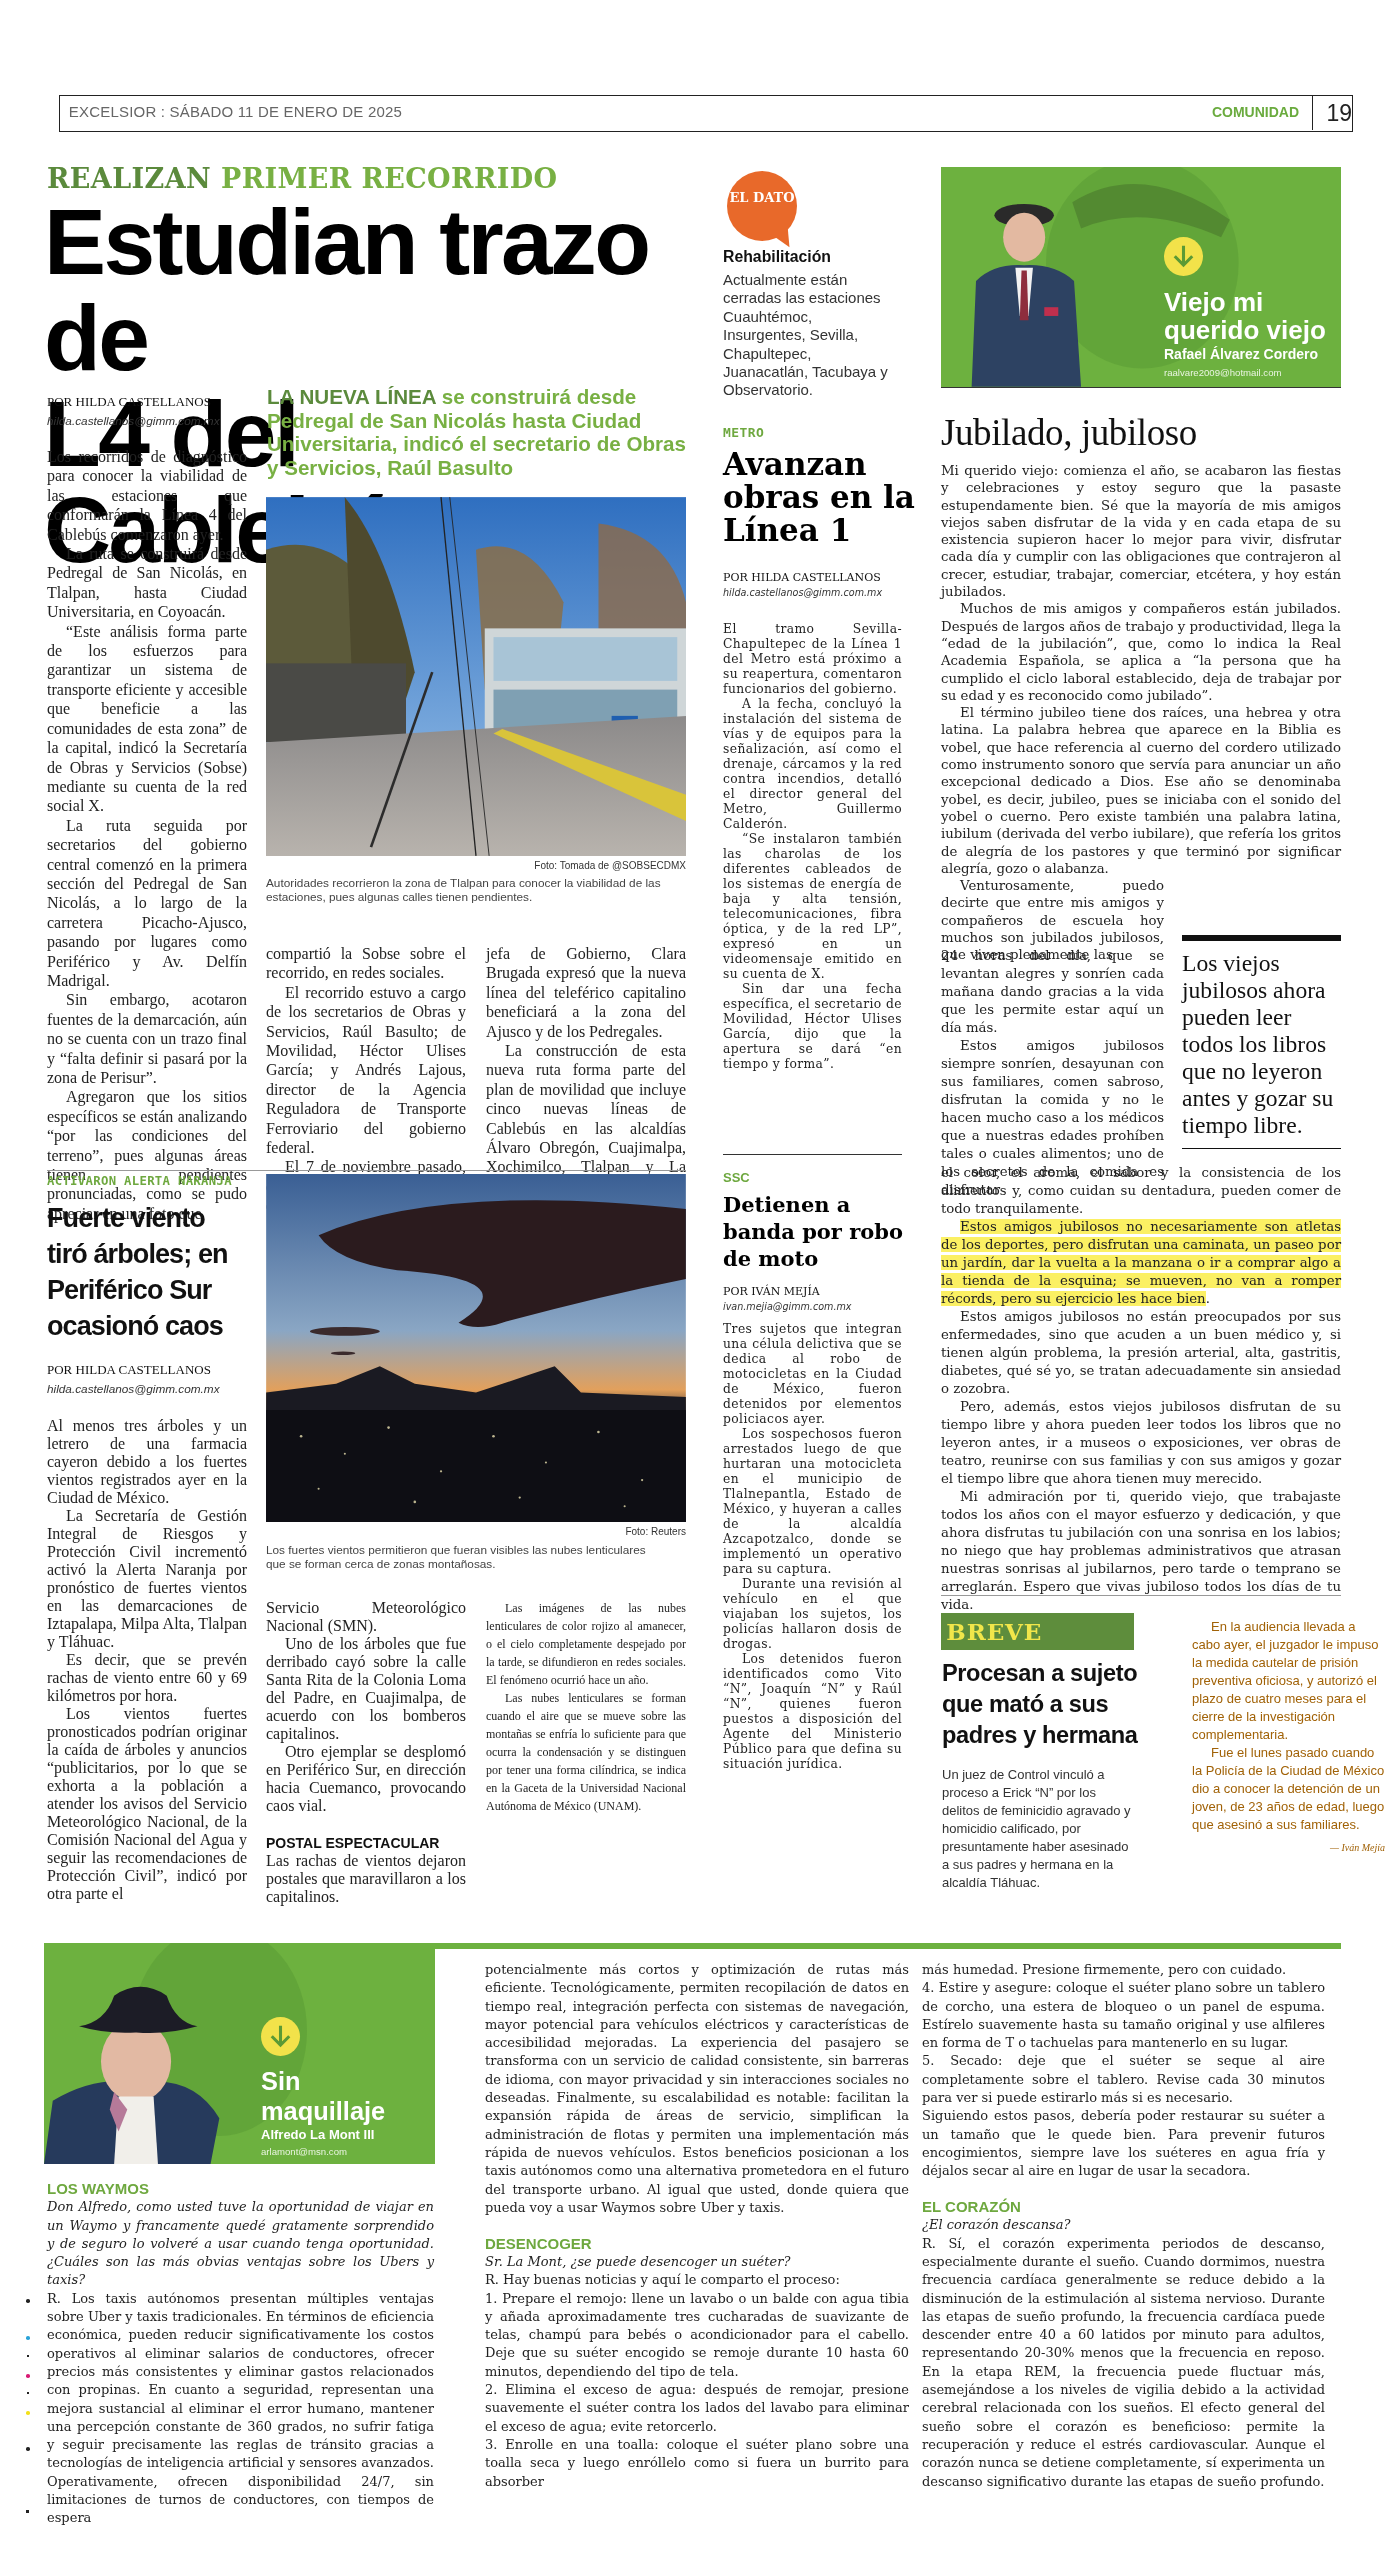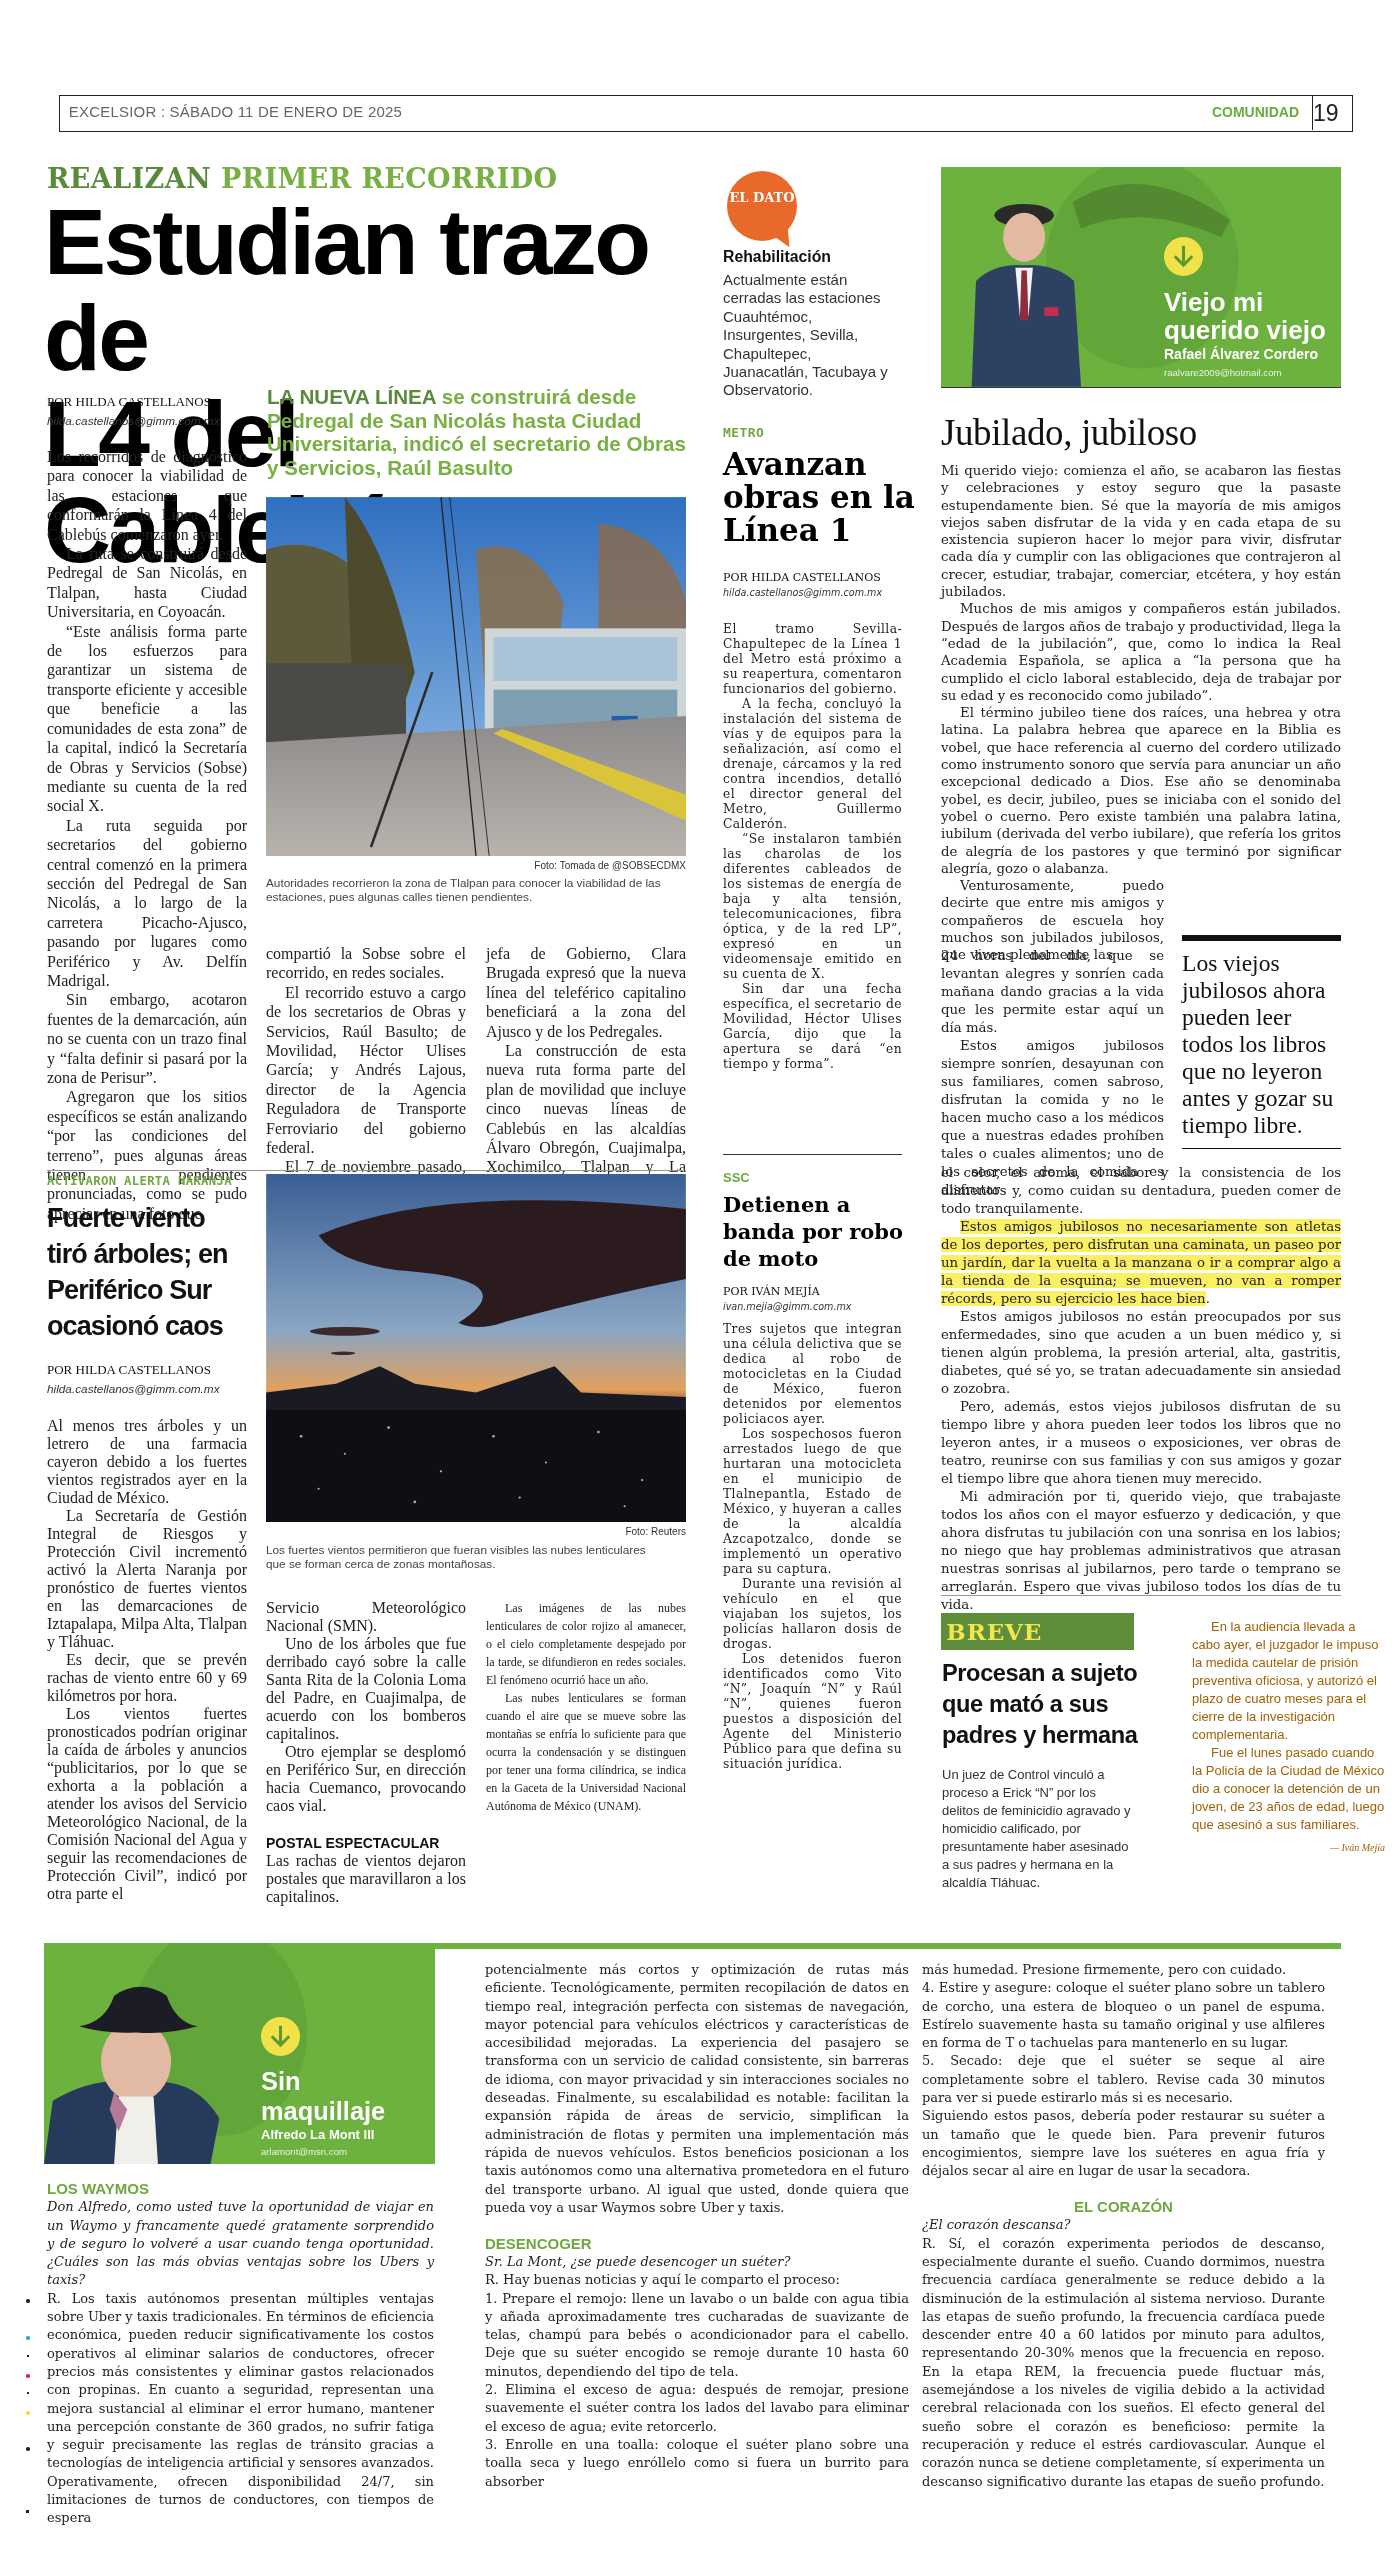--- a/index.html
+++ b/index.html
@@ -11,21 +11,21 @@
   .mono { font-family: "DejaVu Sans Mono", monospace; }
   .dserif { font-family: "DejaVu Serif", serif; }
   .dsans { font-family: "DejaVu Sans", sans-serif; }
   p { text-align: justify; hyphens: auto; }
   .indent { text-indent: 19px; }
 
   
   .header { left: 47px; top: 95px; width: 1294px; height: 37px; border: 1.3px solid #222; margin-left: 12px; }
   .header .date { position: absolute; left: 8.8px; top: 7px; font-size: 15px; color: #666; letter-spacing: 0.2px; }
   .header .section { position: absolute; right: 53px; top: 7.9px; font-size: 14px; color: #6aab3e; font-weight: 600; }
-  .header .pageno { position: absolute; right: 0; top: 0; width: 40px; height: 34px; border-left: 1.3px solid #222; font-size: 23px; text-align: left; line-height: 34px; color: #222; }
+  .header .pageno { position: absolute; right: 0; top: 0; width: 40px; height: 34px; border-left: 1.3px solid #222; font-size: 23px; text-align: right; line-height: 34px; color: #222; }
 
   
   .kicker { left: 47px; top: 163px; font-size: 27px; font-weight: bold; letter-spacing: 0.4px; }
   .kicker .k1 { color: #5b8a3c; }
   .kicker .k2 { color: #78b043; }
   .headline { left: 44px; top: 194px; width: 674px; font-size: 93px; line-height: 96px; font-weight: bold; color: #000; letter-spacing: -2.6px; }
 
   .byline { font-weight: normal; font-size: 13px; color: #111; }
   .email { font-style: italic; font-size: 11.8px; color: #333; }
 
@@ -336,21 +336,21 @@
   <p>1. Prepare el remojo: llene un lavabo o un balde con agua tibia y añada aproximadamente tres cucharadas de suavizante de telas, champú para bebés o acondicionador para el cabello. Deje que su suéter encogido se remoje durante 10 hasta 60 minutos, dependiendo del tipo de tela.</p>
   <p>2. Elimina el exceso de agua: después de remojar, presione suavemente el suéter contra los lados del lavabo para eliminar el exceso de agua; evite retorcerlo.</p>
   <p>3. Enrolle en una toalla: coloque el suéter plano sobre una toalla seca y luego enróllelo como si fuera un burrito para absorber</p>
 </div>
 
 <div class="abs dserif" style="left:922px; top:1961px; width:403px; font-size:13px; line-height:18.3px; color:#222;">
   <p>más humedad. Presione firmemente, pero con cuidado.</p>
   <p>4. Estire y asegure: coloque el suéter plano sobre un tablero de corcho, una estera de bloqueo o un panel de espuma. Estírelo suavemente hasta su tamaño original y use alfileres en forma de T o tachuelas para mantenerlo en su lugar.</p>
   <p>5. Secado: deje que el suéter se seque al aire completamente sobre el tablero. Revise cada 30 minutos para ver si puede estirarlo más si es necesario.</p>
   <p>Siguiendo estos pasos, debería poder restaurar su suéter a un tamaño que le quede bien. Para prevenir futuros encogimientos, siempre lave los suéteres en agua fría y déjalos secar al aire en lugar de usar la secadora.</p>
-  <div class="qa-head sans" style="margin-top:17.5px;text-align:center;">EL CORAZÓN</div>
+  <div class="qa-head sans" style="margin-top:17.5px;">EL CORAZÓN</div>
   <p style="font-style:italic;">¿El corazón descansa?</p>
   <p>R. Sí, el corazón experimenta periodos de descanso, especialmente durante el sueño. Cuando dormimos, nuestra frecuencia cardíaca generalmente se reduce debido a la disminución de la estimulación al sistema nervioso. Durante las etapas de sueño profundo, la frecuencia cardíaca puede descender entre 40 a 60 latidos por minuto para adultos, representando 20-30% menos que la frecuencia en reposo. En la etapa REM, la frecuencia puede fluctuar más, asemejándose a los niveles de vigilia debido a la actividad cerebral relacionada con los sueños. El efecto general del sueño sobre el corazón es beneficioso: permite la recuperación y reduce el estrés cardiovascular. Aunque el corazón nunca se detiene completamente, sí experimenta un descanso significativo durante las etapas de sueño profundo.</p>
 </div>
 
 <div class="abs" style="left:26px; top:2299px; width:3.5px; height:3.5px; border-radius:50%; background:#222;"></div>
 <div class="abs" style="left:26px; top:2336px; width:3.5px; height:3.5px; border-radius:50%; background:#2aa3d8;"></div>
 <div class="abs" style="left:27px; top:2355px; width:1.8px; height:1.8px; background:#222;"></div>
 <div class="abs" style="left:26px; top:2374px; width:3.5px; height:3.5px; border-radius:50%; background:#d81b74;"></div>
 <div class="abs" style="left:27px; top:2392px; width:1.8px; height:1.8px; background:#222;"></div>
 <div class="abs" style="left:26px; top:2411px; width:3.5px; height:3.5px; border-radius:50%; background:#f3e11a;"></div>

